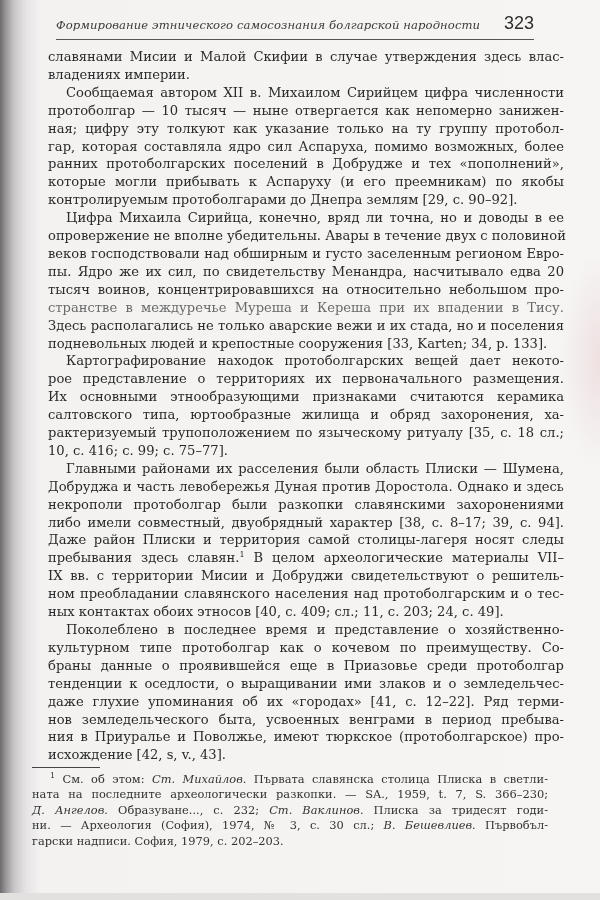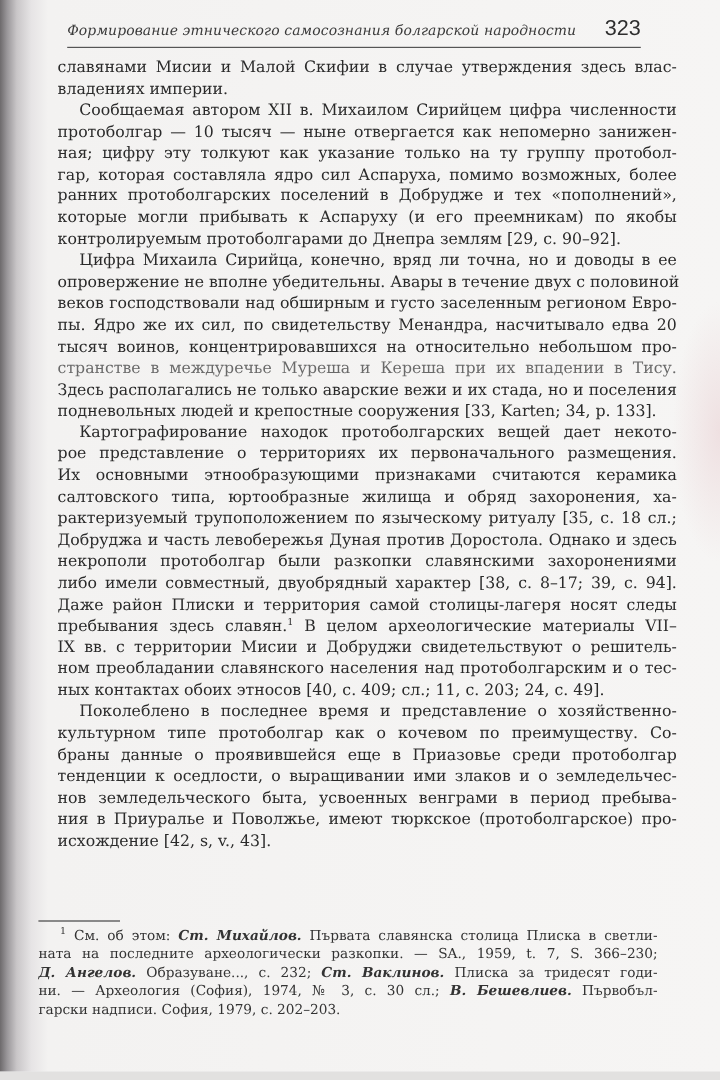--- a/index.html
+++ b/index.html
@@ -52,21 +52,21 @@
     position: absolute; left: 32px; top: 767px; width: 68px; height: 0;
     border-top: 1px solid #444;
   }
   .footnotes {
     position: absolute; left: 32px; top: 772px; width: 516px;
     font-size: 11.4px; line-height: 15.4px; color: #333;
   }
   .footnotes .line { display: block; white-space: nowrap; text-align-last: justify; text-align: justify; }
   .footnotes .line.last { text-align-last: left; }
   .footnotes .line.indent { padding-left: 18px; }
-  .it { font-style: italic; font-weight: bold; }
+  .it { font-style: italic; }
 </style>
 </head>
 <body>
 
 <div class="page">
   <div class="bleed"></div>
 
   <div class="running-head">
     <span class="running-title">Формирование этнического самосознания болгарской народности</span>
     <span class="page-number">323</span>
@@ -95,36 +95,39 @@
       <span class="line" style="color:#6a6a6a">странстве в междуречье Муреша и Кереша при их впадении в Тису.</span>
       <span class="line">Здесь располагались не только аварские вежи и их стада, но и поселения</span>
       <span class="line last">подневольных людей и крепостные сооружения [33, Karten; 34, p. 133].</span>
     </p>
     <p class="para">
       <span class="line indent">Картографирование находок протоболгарских вещей дает некото-</span>
       <span class="line">рое представление о территориях их первоначального размещения.</span>
       <span class="line">Их основными этнообразующими признаками считаются керамика</span>
       <span class="line">салтовского типа, юртообразные жилища и обряд захоронения, ха-</span>
       <span class="line">рактеризуемый трупоположением по языческому ритуалу [35, с. 18 сл.;</span>
+      <span class="line last">10, с. 416; с. 99; с. 75–77].</span>
     </p>
     <p class="para">
+      <span class="line indent">Главными районами их расселения были область Плиски — Шумена,</span>
       <span class="line">Добруджа и часть левобережья Дуная против Доростола. Однако и здесь</span>
       <span class="line">некрополи протоболгар были разкопки славянскими захоронениями</span>
       <span class="line">либо имели совместный, двуобрядный характер [38, с. 8–17; 39, с. 94].</span>
       <span class="line">Даже район Плиски и территория самой столицы-лагеря носят следы</span>
       <span class="line"><span>пребывания здесь славян.</span><span class="sup">1</span><span> В целом археологические материалы VII–</span></span>
       <span class="line">IX вв. с территории Мисии и Добруджи свидетельствуют о решитель-</span>
       <span class="line">ном преобладании славянского населения над протоболгарским и о тес-</span>
       <span class="line last">ных контактах обоих этносов [40, с. 409; сл.; 11, с. 203; 24, с. 49].</span>
     </p>
     <p class="para">
       <span class="line indent">Поколеблено в последнее время и представление о хозяйственно-</span>
       <span class="line">культурном типе протоболгар как о кочевом по преимуществу. Со-</span>
       <span class="line">браны данные о проявившейся еще в Приазовье среди протоболгар</span>
       <span class="line">тенденции к оседлости, о выращивании ими злаков и о земледельчес-</span>
+      <span class="line">даже глухие упоминания об их «городах» [41, с. 12–22]. Ряд терми-</span>
       <span class="line">нов земледельческого быта, усвоенных венграми в период пребыва-</span>
       <span class="line">ния в Приуралье и Поволжье, имеют тюркское (протоболгарское) про-</span>
       <span class="line last">исхождение [42, s, v., 43].</span>
     </p>
   </div>
 
   <div class="fn-rule"></div>
 
   <div class="footnotes">
     <span class="line indent"><span class="sup">1</span><span> См. об этом: </span><span class="it">Ст. Михайлов.</span><span> Първата славянска столица Плиска в светли-</span></span>

